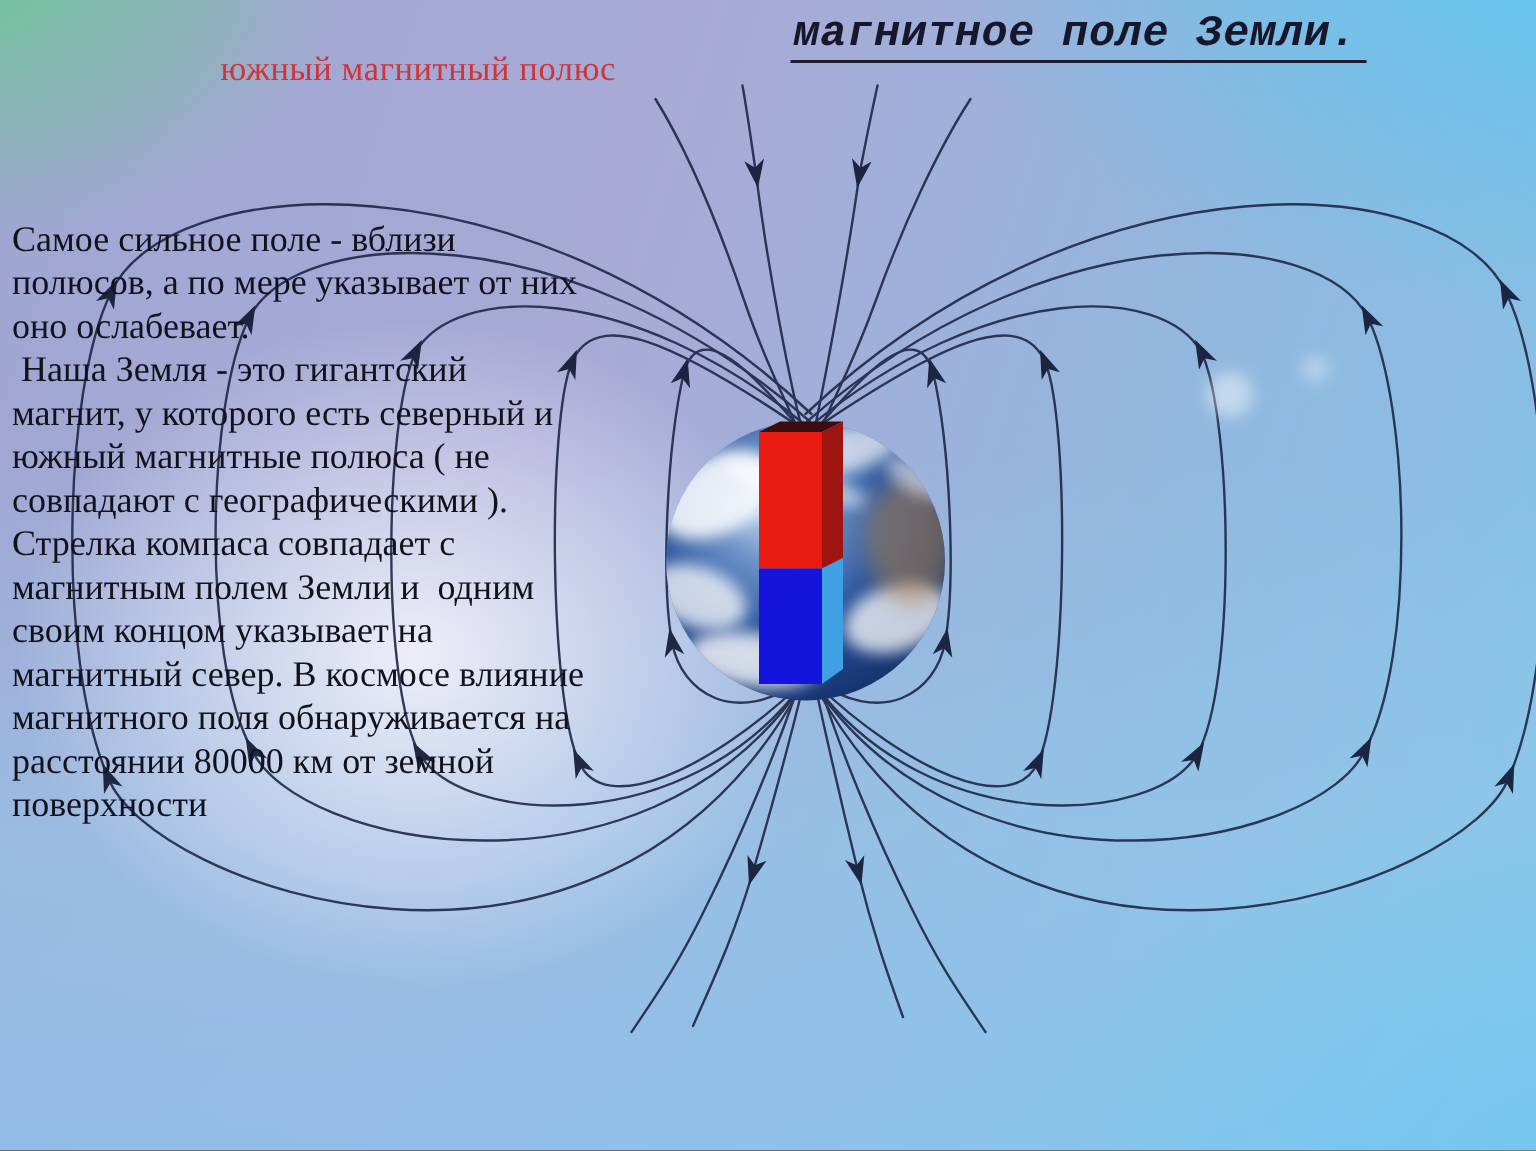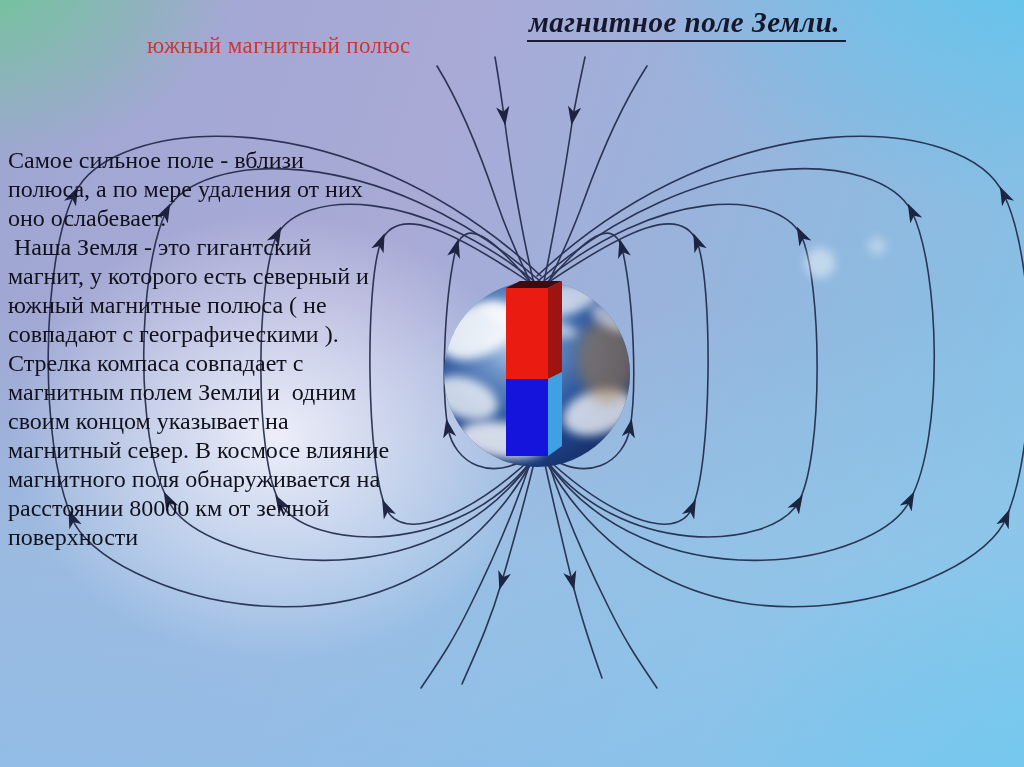--- a/index.html
+++ b/index.html
@@ -10,21 +10,21 @@
       radial-gradient(ellipse 430px 320px at -2% -4%, #6ec795 0%, rgba(110,199,149,0) 60%),
       radial-gradient(ellipse 430px 360px at 27% 57%, rgba(243,243,251,.92) 0%, rgba(243,243,251,0) 62%),
       radial-gradient(ellipse 700px 430px at 104% -6%, rgba(92,198,238,.95) 0%, rgba(92,198,238,0) 62%),
       radial-gradient(ellipse 620px 460px at 106% 106%, rgba(110,200,238,.9) 0%, rgba(110,200,238,0) 65%),
       linear-gradient(180deg, rgba(150,200,235,0) 40%, rgba(148,202,236,.55) 72%, rgba(135,200,240,.62) 100%),
       linear-gradient(108deg, #9fa6d2 0%, #a9aad6 38%, #93b7de 68%, #82c4e8 100%);
   }
   svg.diagram{position:absolute;left:0;top:0;width:1024px;height:767px;}
   .slide-title{
     position:absolute;left:527px;top:6px;margin:0;
-    font-family:Liberation Serif, serif;font-style:italic;font-weight:700;
+    font-family:Liberation Mono, monospace;font-style:italic;font-weight:700;
     font-size:29px;letter-spacing:.5px;color:#17172c;
     border-bottom:2px solid #1c1c34;padding:0 6px 1px 2px;display:inline-block;
   }
   .pole-label{position:absolute;font-size:23px;letter-spacing:.4px;white-space:nowrap;}
   .pole-label.south{left:147px;top:33px;color:#cf3436;text-align:right;}
   .pole-label.north{left:549px;top:669px;color:#2836c4;}
   .body-text{
     position:absolute;left:8px;top:146px;width:480px;
     font-size:24px;line-height:29px;color:#12121c;
   }
@@ -111,21 +111,21 @@
     </g>
   </svg>
 
   <h1 class="slide-title">магнитное поле Земли.</h1>
 
   <div class="pole-label south">южный магнитный полюс</div>
 
 
   <div class="body-text">
     <p>Самое сильное поле - вблизи
-полюса, а по мере удаления от них
+полюсов, а по мере указывает от них
 оно ослабевает.</p>
     <p>&nbsp;Наша Земля - это гигантский
 магнит, у которого есть северный и
 южный магнитные полюса ( не
 совпадают с географическими ).
 Стрелка компаса совпадает с
 магнитным полем Земли и&nbsp; одним
 своим концом указывает на
 магнитный север. В космосе влияние
 магнитного поля обнаруживается на

